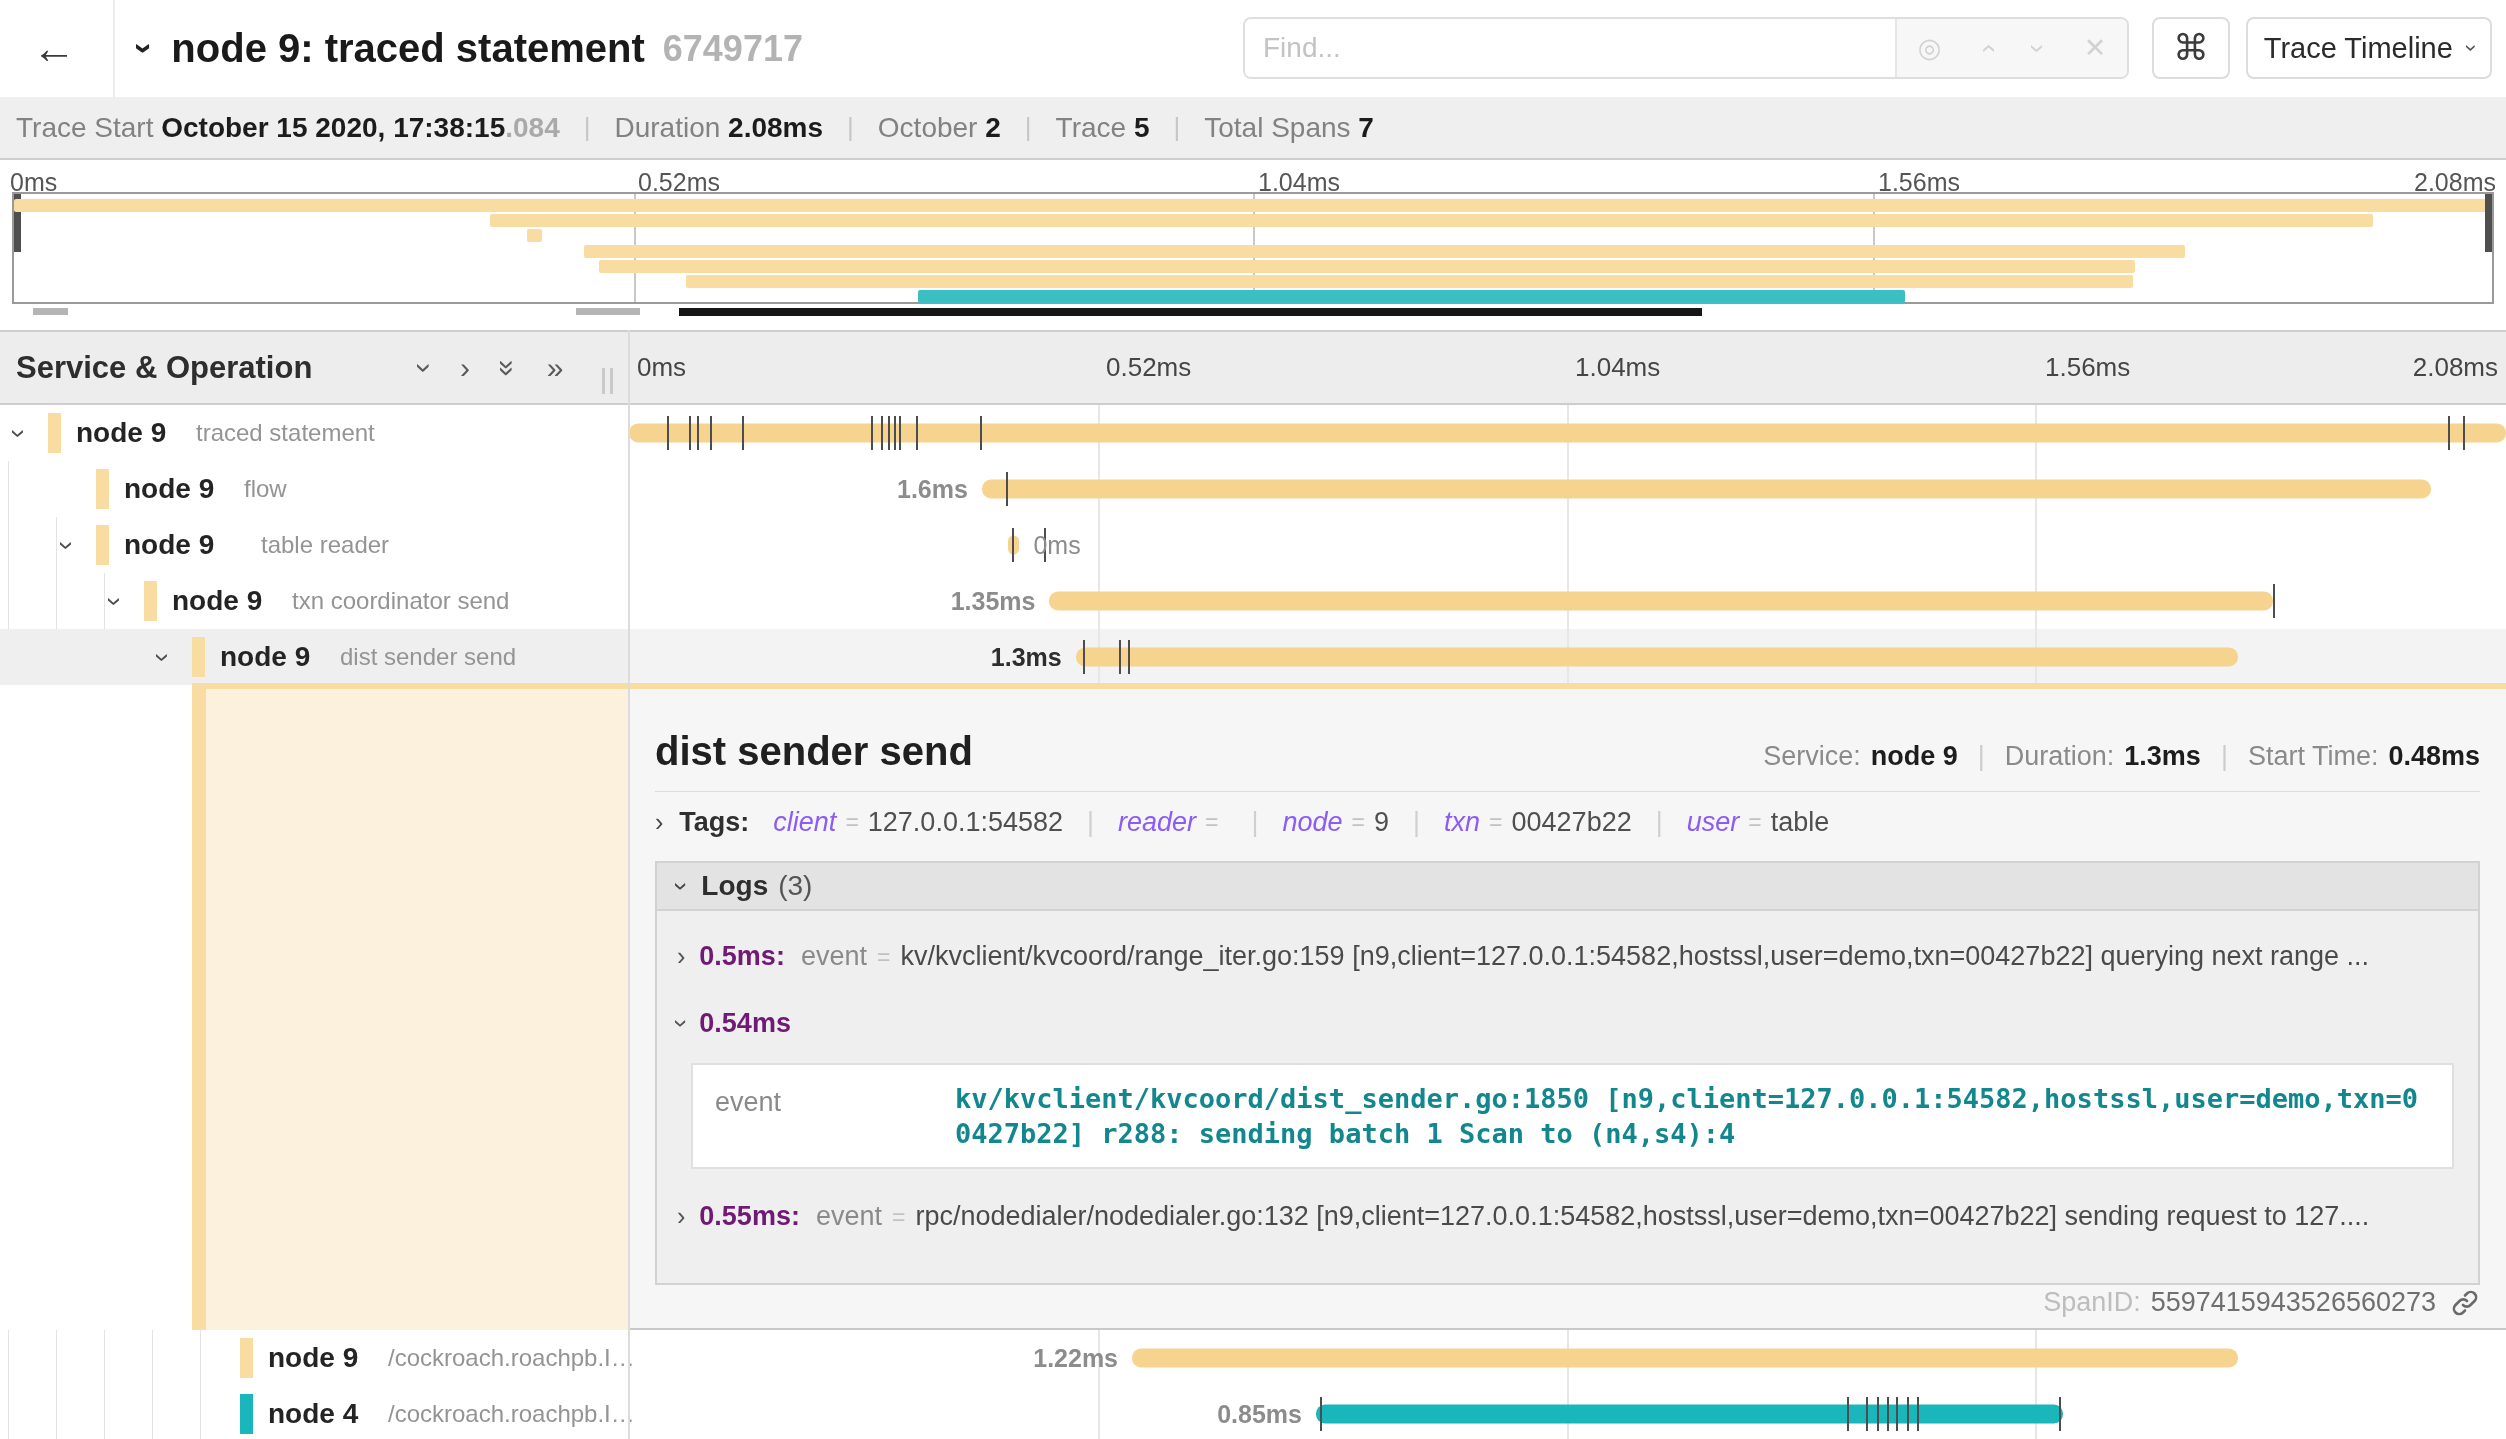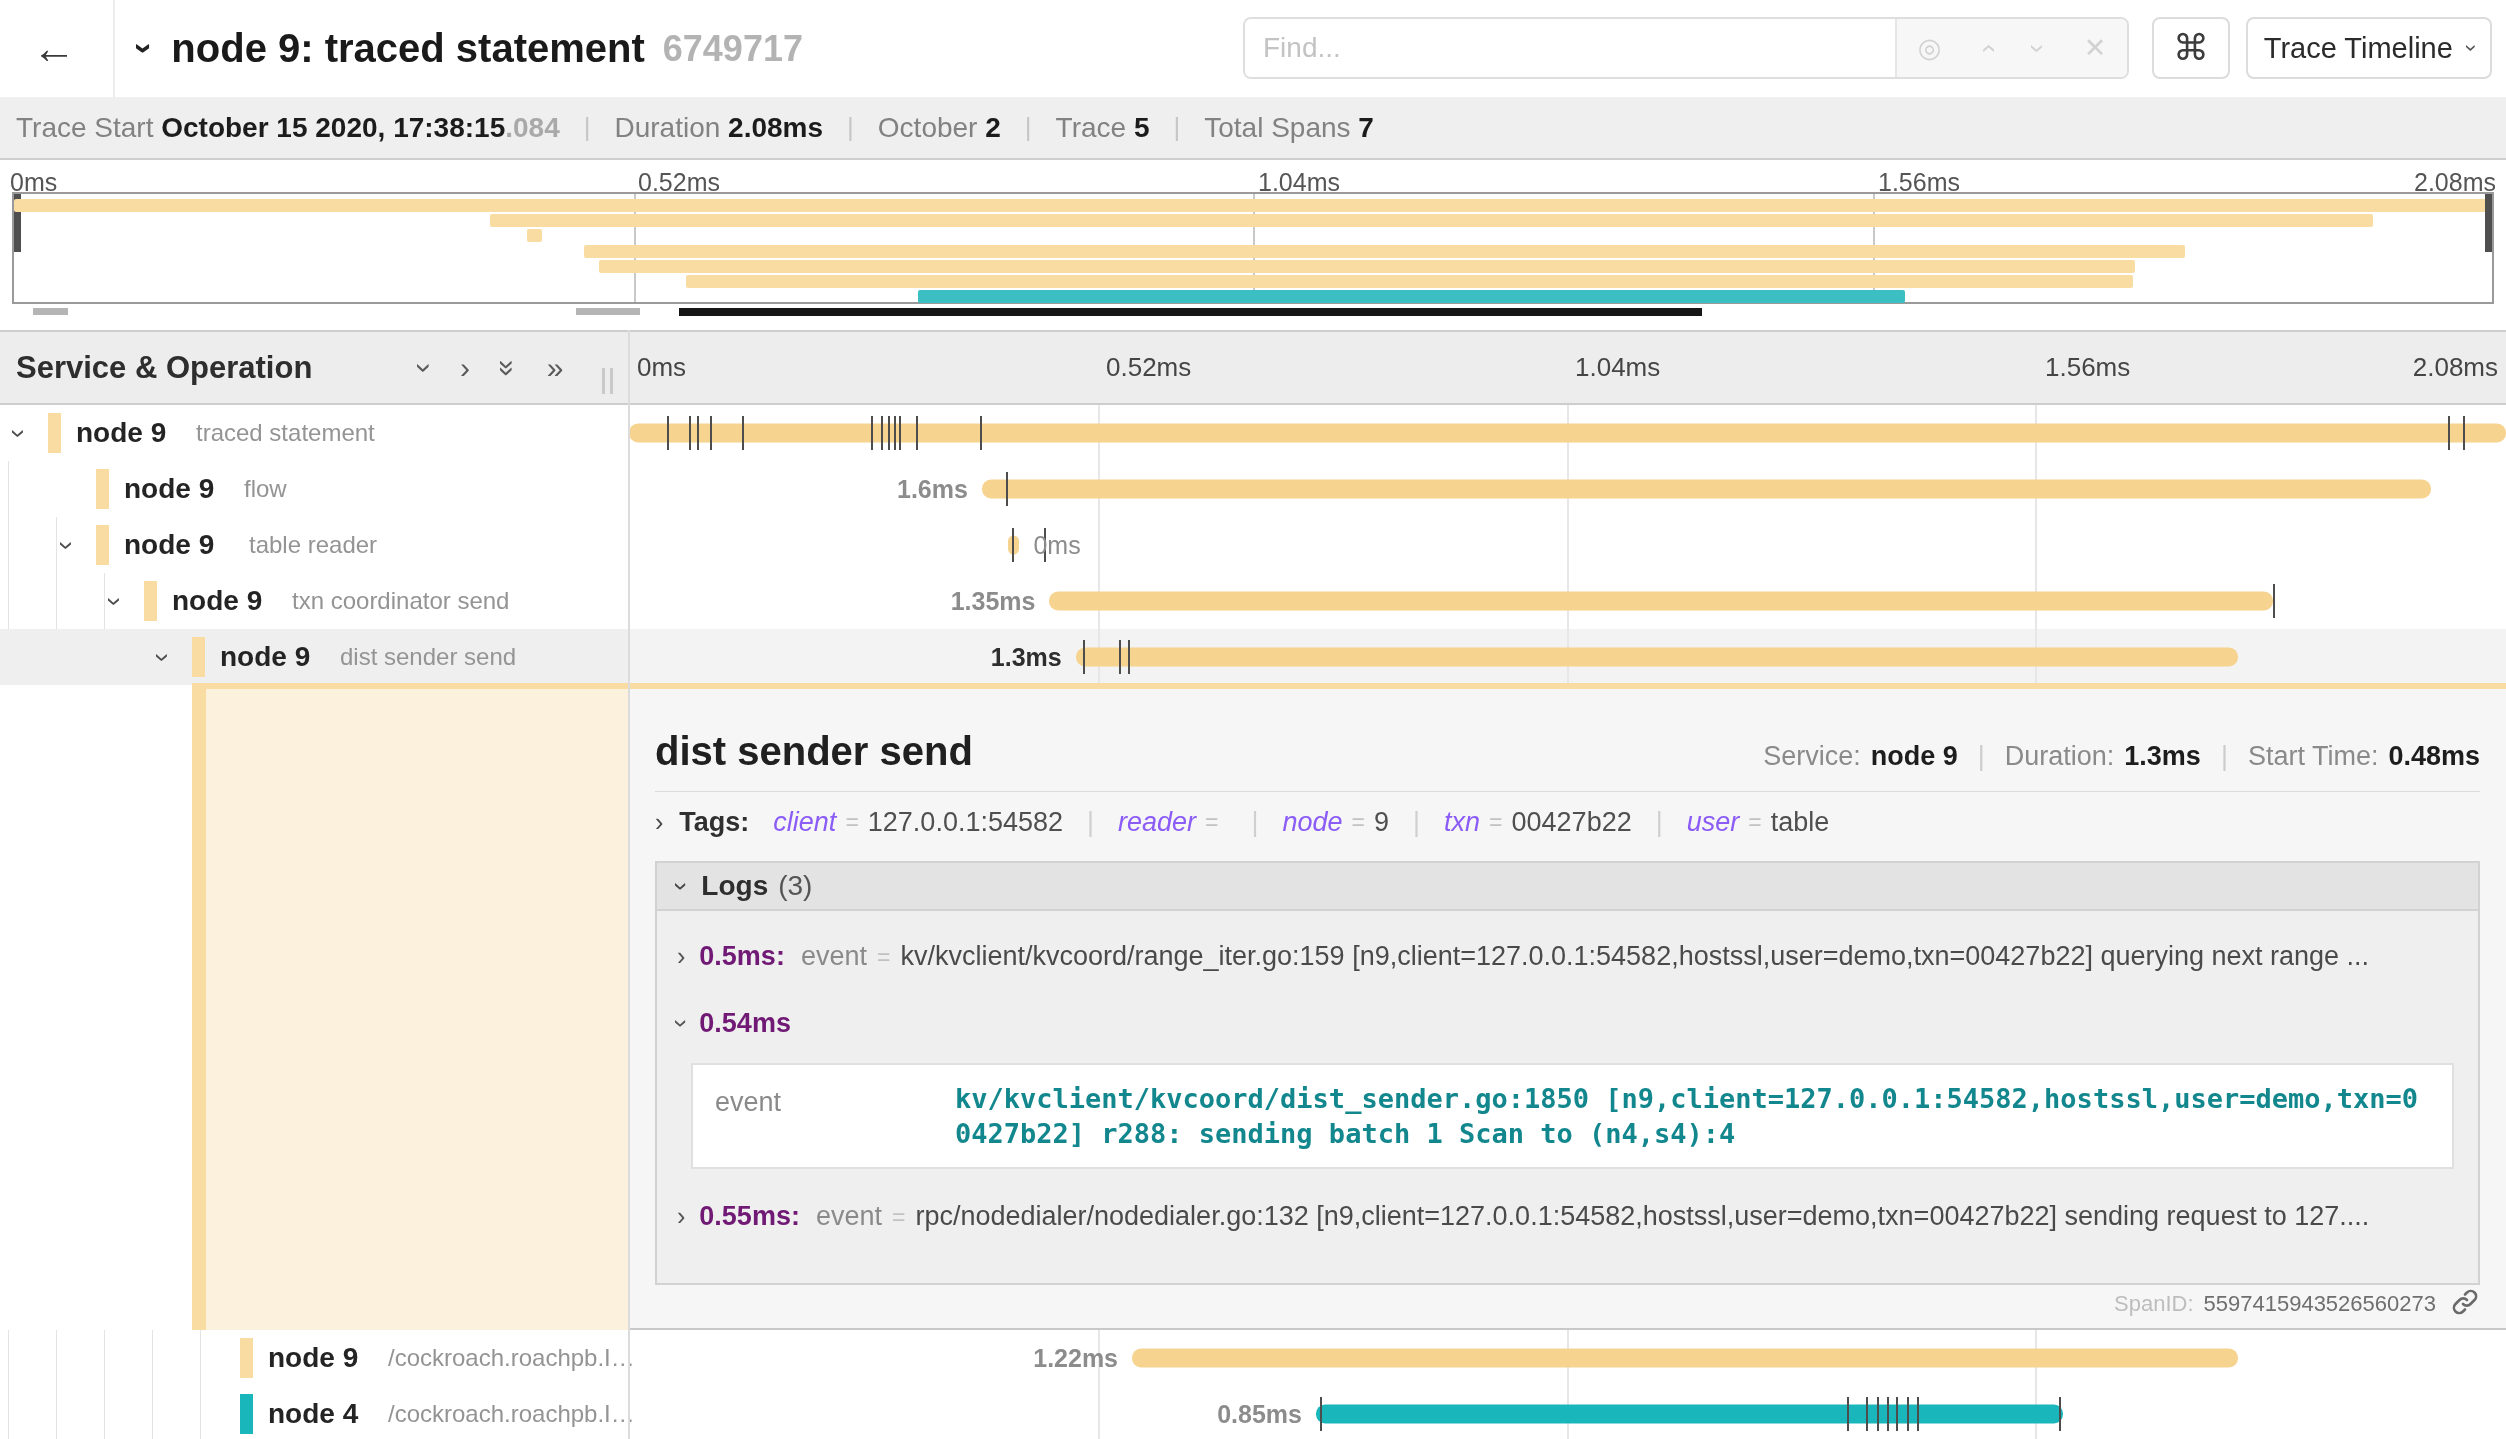--- a/index.html
+++ b/index.html
@@ -126,21 +126,21 @@
   .log-time { font-weight:700; color:#701a75; margin-right:16px; flex:none; }
   .log-key { color:#8a8a8a; flex:none; }
   .log-eq { color:#c2c2c2; font-size:23px; margin:0 10px; flex:none; }
   .log-val { color:#4a4a4a; overflow:hidden; text-overflow:ellipsis; }
   .log-expanded-header { display:flex; align-items:center; font-size:27px; margin-top:36px; cursor:pointer; }
   .log-table { margin:24px 0 0 14px; background:#fff; border:2px solid #e0e0e0; padding:16px 22px; display:flex; }
   .log-table-key { width:240px; flex:none; font-size:27px; color:#8a8a8a; padding-top:6px; }
   .log-table-val { font-family:"DejaVu Sans Mono", monospace; font-size:27px; font-weight:700; color:#12878d;
                    line-height:35px; width:1510px; word-break:break-all; }
   .logs-note { margin-top:26px; font-size:24px; color:#9a9a9a; }
-  .spanid-row { position:absolute; right:26px; top:602px; display:flex; align-items:flex-end; font-size:22px; }
+  .spanid-row { position:absolute; right:26px; top:602px; display:flex; align-items:center; font-size:27px; }
   .spanid-label { color:#bdbdbd; }
   .spanid-value { color:#6f6f6f; margin-left:10px; }
   .link-icon { margin-left:14px; width:30px; height:30px; cursor:pointer; }
 </style>
 </head>
 <body>
 
 <div class="top-header">
   <div class="back-btn">←</div>
   <div class="hdr-divider"></div>
@@ -276,21 +276,21 @@
         <div class="tick" style="left: 20.1%;"></div>
         <div class="bar-label left" style="left: 18.8%;">1.6ms</div>
       </div>
   </div>
 
   <div class="row" style="top:112px">
     <div class="tree-cell">
       <span class="tree-chev chev" style="left:62px">›</span>
       <span class="accent" style="left:96px;background:#F8DCA1"></span>
       <span class="svc" style="left:124px">node 9</span>
-      <span class="op" style="left:249px">table reader</span>
+      <span class="op" style="left:261px">table reader</span>
     </div>
     <div class="tl-cell">
         <div class="bar" style="left: 20.2%; width: 0.6%; background: rgb(246, 211, 143);"></div>
         <div class="tick" style="left: 20.4%;"></div>
         <div class="tick" style="left: 22.1%;"></div>
         <div class="bar-label right" style="left: 20.8%;">0ms</div>
       </div>
   </div>
 
   <div class="row" style="top:168px">

